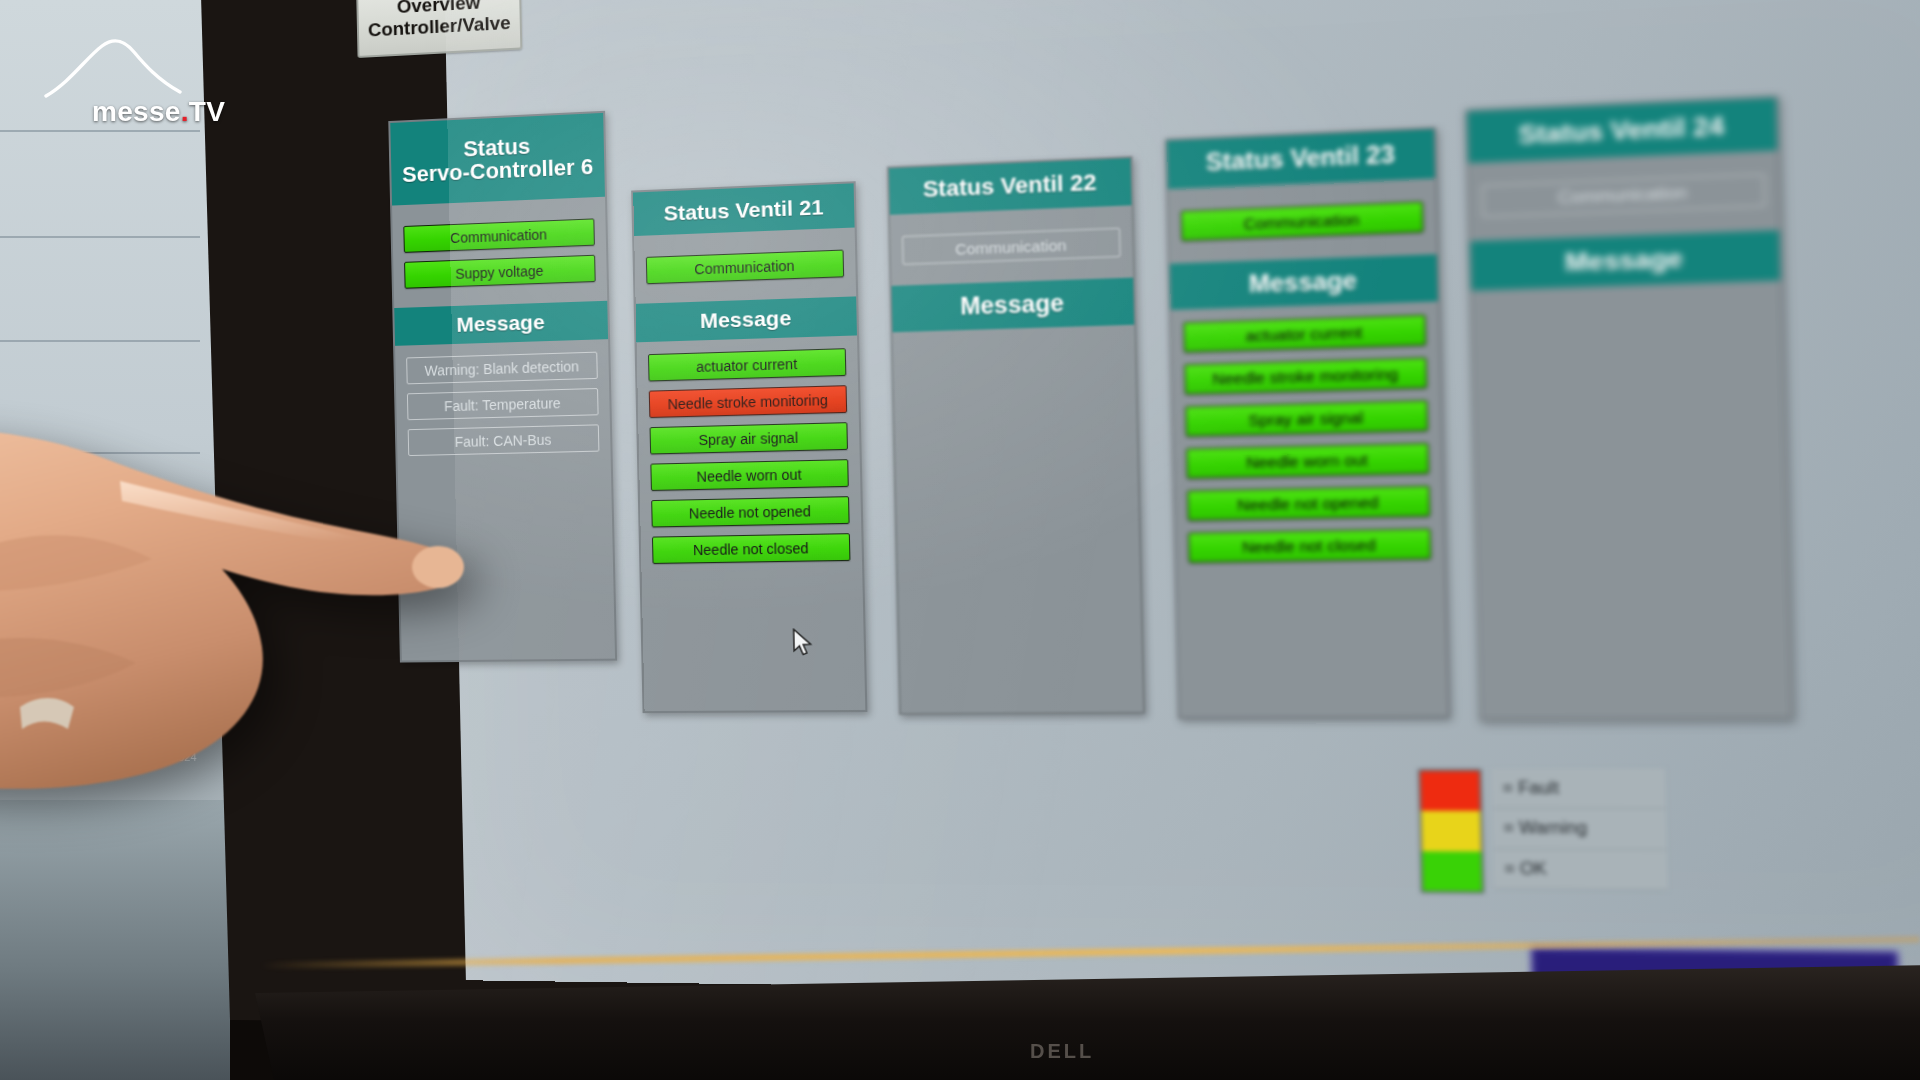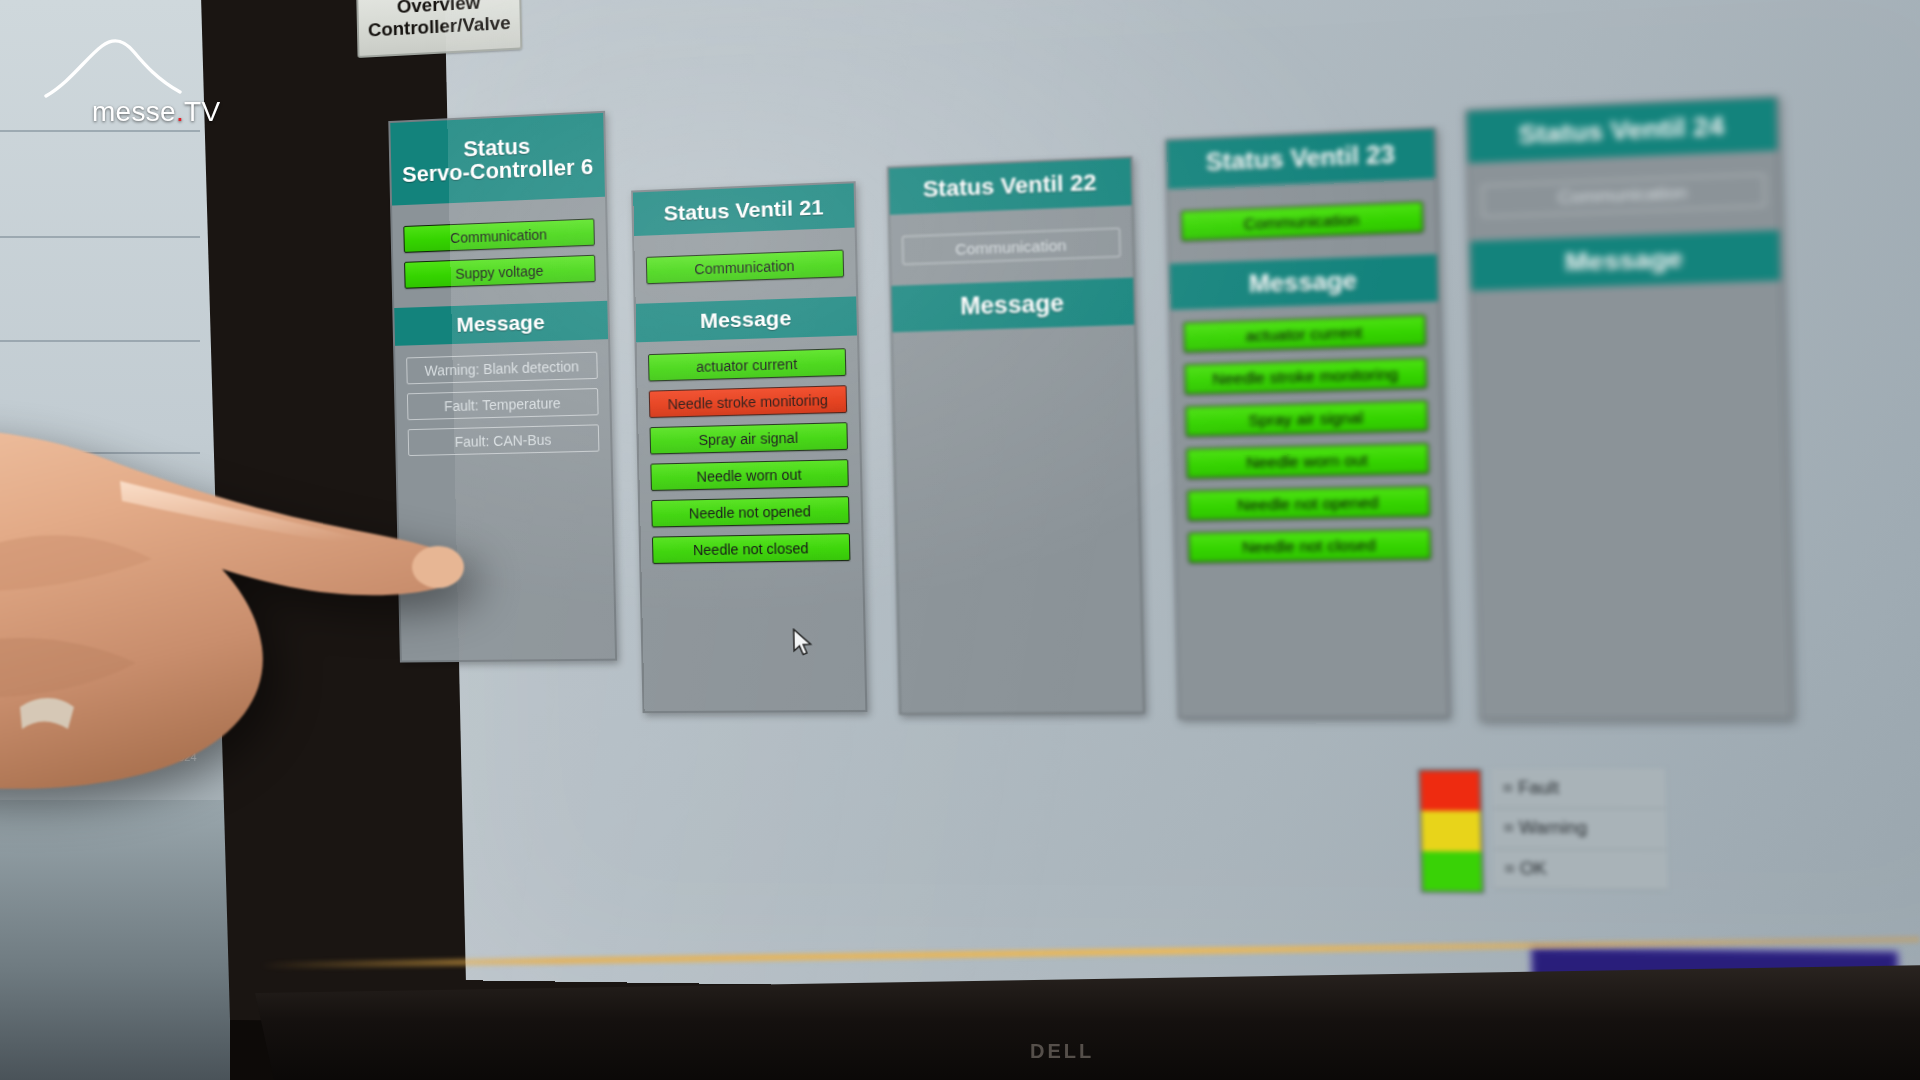--- a/index.html
+++ b/index.html
@@ -116,21 +116,21 @@
   
   .cursor{position:absolute;left:330px;top:662px;width:0;height:0;}
   .cursor svg{position:absolute;left:0;top:0;}
 
   
   .hand{position:absolute;left:-130px;top:395px;width:720px;height:420px;
     filter:blur(1.2px) drop-shadow(14px 16px 22px rgba(0,0,0,.45));}
 
   
   .wm{position:absolute;left:40px;top:34px;width:200px;height:95px;}
-  .wm .txt{position:absolute;left:52px;top:62px;color:#fff;font-size:28px;font-weight:400;
+  .wm .txt{position:absolute;left:52px;top:62px;color:#fff;font-size:28px;font-weight:700;
     letter-spacing:.3px;text-shadow:0 1px 3px rgba(0,0,0,.6);}
   .wm .dot{color:#e4202a;}
   .clockbox{position:absolute;left:130px;top:735px;width:78px;height:40px;color:#e9eef0;
     font-size:11px;line-height:15px;text-align:center;opacity:.9;}
 </style>
 </head>
 <body>
 
 <div id="stage">
 

